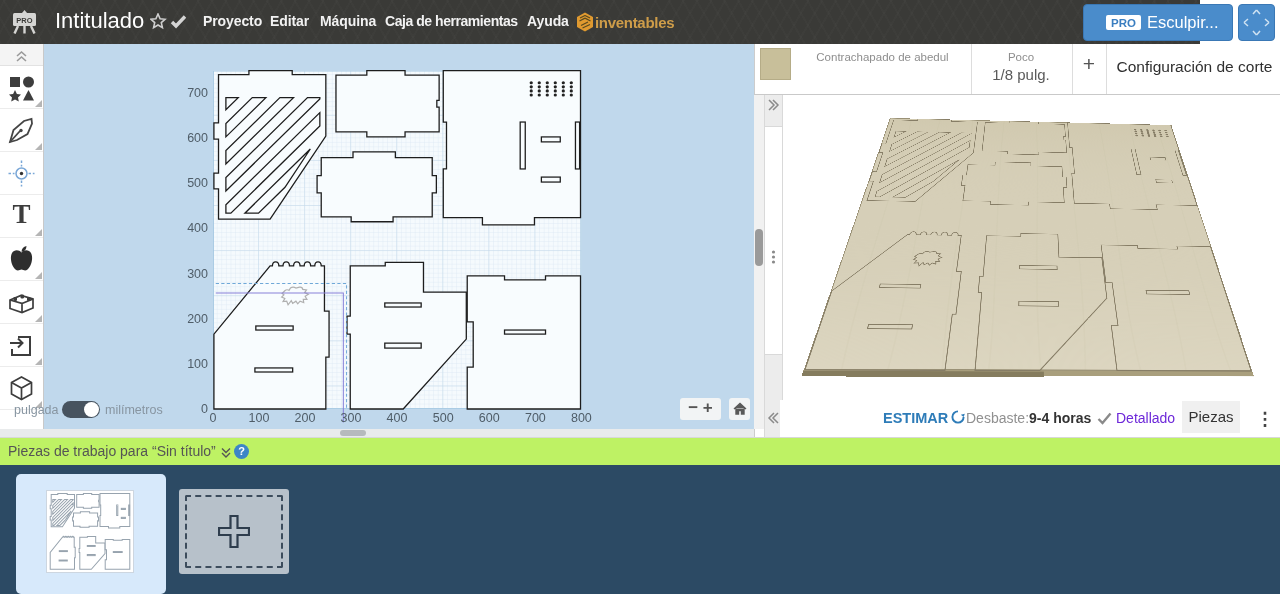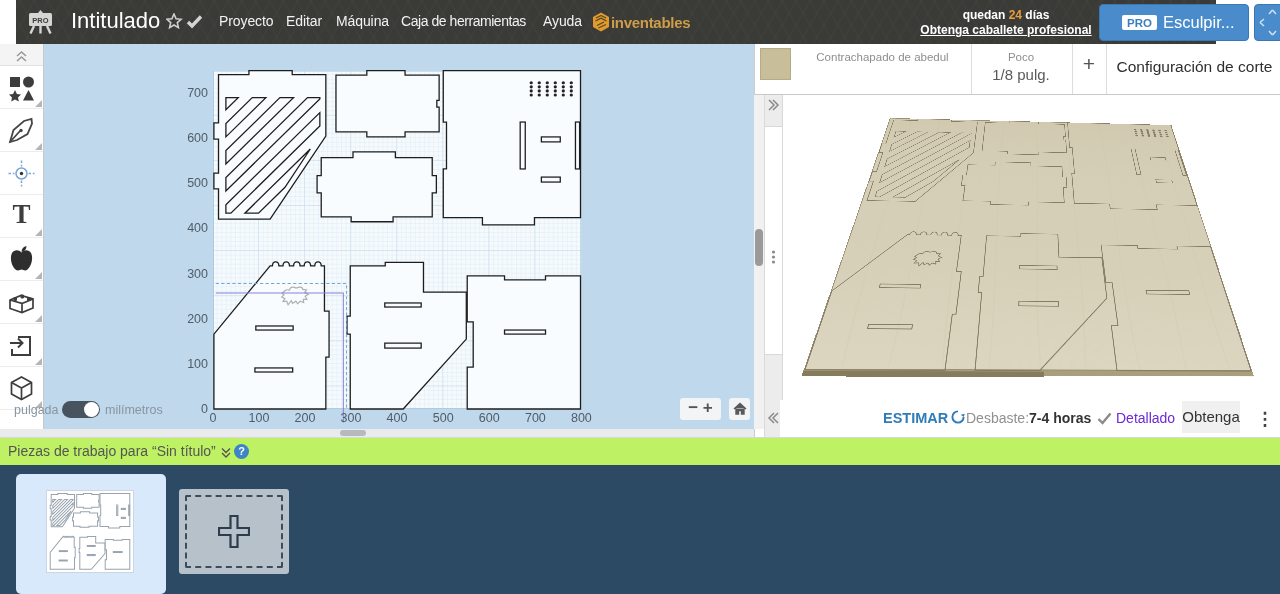--- a/index.html
+++ b/index.html
@@ -1,24 +1,24 @@
 <!DOCTYPE html>
 <html><head><meta charset="utf-8">
 <style>
   html,body{margin:0;padding:0;}
   body{width:1280px;height:594px;overflow:hidden;font-family:"Liberation Sans",sans-serif;background:#fff;position:relative;}
   .abs{position:absolute;}
   
-  #topbar{left:16px;top:0;width:1200px;height:44px;background:#3a3a37;
+  #topbar{left:0;top:0;width:1200px;height:44px;background:#3a3a37;
     background-image:
       repeating-linear-gradient(60deg, rgba(255,255,255,0.016) 0 2px, rgba(0,0,0,0) 2px 12px),
       repeating-linear-gradient(-60deg, rgba(255,255,255,0.016) 0 2px, rgba(0,0,0,0) 2px 12px);
     color:#fff;}
   #title{left:55px;top:8px;font-size:22px;color:#fff;}
-  .menu{top:13px;font-size:14px;font-weight:normal;color:#f2f2f2;letter-spacing:-0.1px;}
+  .menu{top:13px;font-size:14px;font-weight:bold;color:#f2f2f2;letter-spacing:-0.1px;}
   #quedan{left:902px;top:8px;width:176px;text-align:center;font-size:12px;font-weight:bold;color:#fff;white-space:nowrap;line-height:15px;}
   #quedan .o{color:#e89c3f;}
   #quedan a{color:#fff;text-decoration:underline;font-weight:bold;}
   #btn-esculpir{left:1083px;top:4px;width:150px;height:37px;background:#4a8ccb;border:1px solid #3a78b5;border-radius:4px;box-sizing:border-box;}
   #btn-esculpir .badge{position:absolute;left:22px;top:10px;background:#fff;color:#3a7ec0;font-size:11.5px;font-weight:bold;padding:1.5px 5px;border-radius:2px;}
   #btn-esculpir .lab{position:absolute;left:63px;top:8px;color:#fff;font-size:16.5px;}
   #btn-expand{left:1238px;top:4px;width:37px;height:37px;background:#4a8ccb;border:1px solid #3a78b5;border-radius:4px;box-sizing:border-box;}
   
   #sidebar{left:0;top:44px;width:44px;height:385px;background:#fff;border-right:1px solid #c9c9c9;box-sizing:border-box;}
   .tool{position:absolute;left:0;width:43px;height:43px;border-bottom:1px solid #ececec;box-sizing:border-box;}
@@ -112,21 +112,20 @@
   <div class="abs menu" style="left:320px">Máquina</div>
   <div class="abs menu" style="left:385px;letter-spacing:-0.45px;">Caja de herramientas</div>
   <div class="abs menu" style="left:527px">Ayuda</div>
   <svg class="abs" style="left:576px;top:12px" width="18" height="20" viewBox="0 0 18 20">
     <path d="M9,0.5 L17,5 L17,15 L9,19.5 L1,15 L1,5 Z" fill="#e09a30"></path>
     <g stroke="#5a4a20" stroke-width="1.3" fill="none">
       <path d="M4,6 L9,3.5 M3.5,9 L9,6.2 M9,3.5 L14,6 M9,6.2 L14.5,9 M5,13.5 L12,10 M6.5,16 L14,12.5"></path>
     </g>
   </svg>
   <div class="abs" style="left:595px;top:14px;font-size:15px;color:#cf9d49;font-weight:bold;letter-spacing:-0.3px;">inventables</div>
-  <div class="abs" id="quedan">quedan <span class="o">24</span> días<br><a href="#">Obtenga caballete profesional</a></div>
   <div class="abs" id="btn-esculpir">
       <span class="badge">PRO</span>
       <span class="lab">Esculpir...</span>
     </div>
   <div class="abs" id="btn-expand">
     <svg width="35" height="35" viewBox="0 0 35 35">
       <g stroke="#cfe2f2" stroke-width="1.5" fill="none">
         <path d="M17.5,5 L14,9 M17.5,5 L21,9 M17.5,30 L14,26 M17.5,30 L21,26 M5,17.5 L9,14 M5,17.5 L9,21 M30,17.5 L26,14 M30,17.5 L26,21"></path>
       </g>
     </svg>
@@ -331,26 +330,26 @@
   <div style="position:absolute;left:317px;top:8px;width:34px;text-align:center;font-size:21px;font-weight:400;color:#555;">+</div>
   <div class="vdiv" style="left:351px;"></div>
   <div style="position:absolute;left:351px;top:14px;width:177px;text-align:center;font-size:15.5px;color:#2f2f2f;">Configuración de corte</div>
 </div>
 <div class="abs" id="estrow">
   <div class="abs" style="left:103px;top:10px;color:#2e7cb8;font-weight:bold;font-size:14.5px;">ESTIMAR</div>
   <svg class="abs" style="left:171px;top:10px" width="14" height="14" viewBox="0 0 16 16">
     <path d="M8,1.6 A6.4,6.4 0 1 0 14.4,8" fill="none" stroke="#2e7cb8" stroke-width="2.2"></path>
     <path d="M14.4,8 L11.2,5.4 L15.8,4.2 Z" fill="#2e7cb8"></path>
   </svg>
-  <div class="abs" style="left:186px;top:10px;color:#909090;">Desbaste:<span style="color:#333;font-weight:bold;">7-4 horas</span></div>
+  <div class="abs" style="left:186px;top:10px;color:#909090;">Desbaste:<span style="color:#333;font-weight:bold;">9-4 horas</span></div>
   <svg class="abs" style="left:317px;top:12px" width="15" height="13">
       <path d="M1.5,7 L5.5,11 L13.5,1.5" stroke="#8a8a8a" stroke-width="2.4" fill="none"></path>
     </svg>
   <div class="abs" style="left:336px;top:10px;color:#6d28d9;">Detallado</div>
-  <div class="abs" style="left:402px;top:1px;width:58px;height:32px;background:#f0f0f0;text-align:center;line-height:32px;color:#333;font-size:15px;">Obtenga</div>
+  <div class="abs" style="left:402px;top:1px;width:58px;height:32px;background:#f0f0f0;text-align:center;line-height:32px;color:#333;font-size:15px;">Piezas</div>
   <div class="abs" style="left:476px;top:8px;font-size:18px;font-weight:bold;color:#444;">⋮</div>
 </div>
 <div class="abs" id="wpbar">
   <div class="abs" style="left:8px;top:5px;">Piezas de trabajo para “Sin título”</div>
   <svg class="abs" style="left:219px;top:8px" width="14" height="14">
       <g stroke="#555" stroke-width="1.4" fill="none">
         <path d="M3,2.5 L7,6.5 L11,2.5 M3,7 L7,11 L11,7"></path>
       </g>
     </svg>
   <div class="abs" style="left:234px;top:6px;width:15px;height:15px;background:#3d85c6;border-radius:50%;color:#fff;font-size:11px;font-weight:bold;text-align:center;line-height:15px;">?</div>

